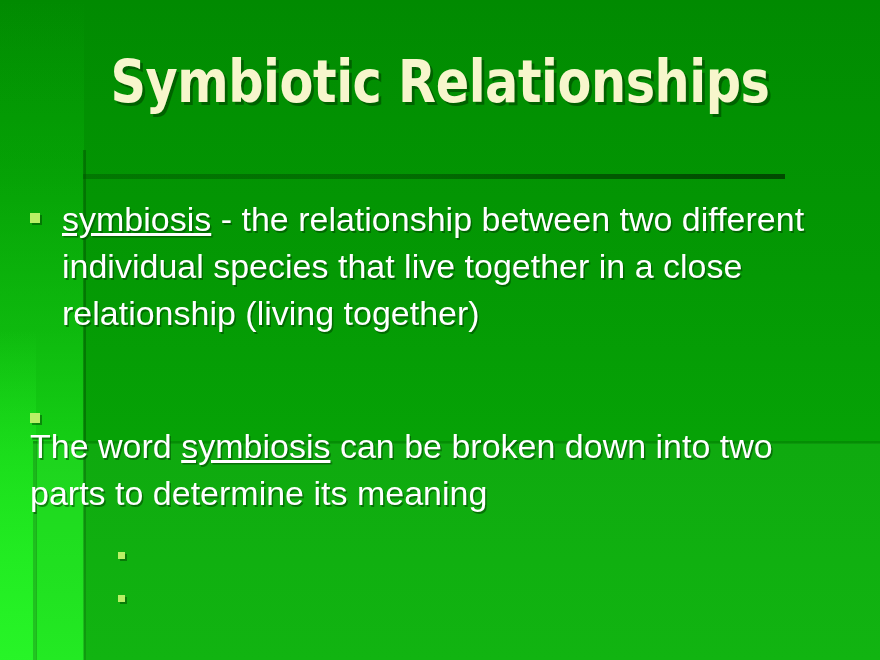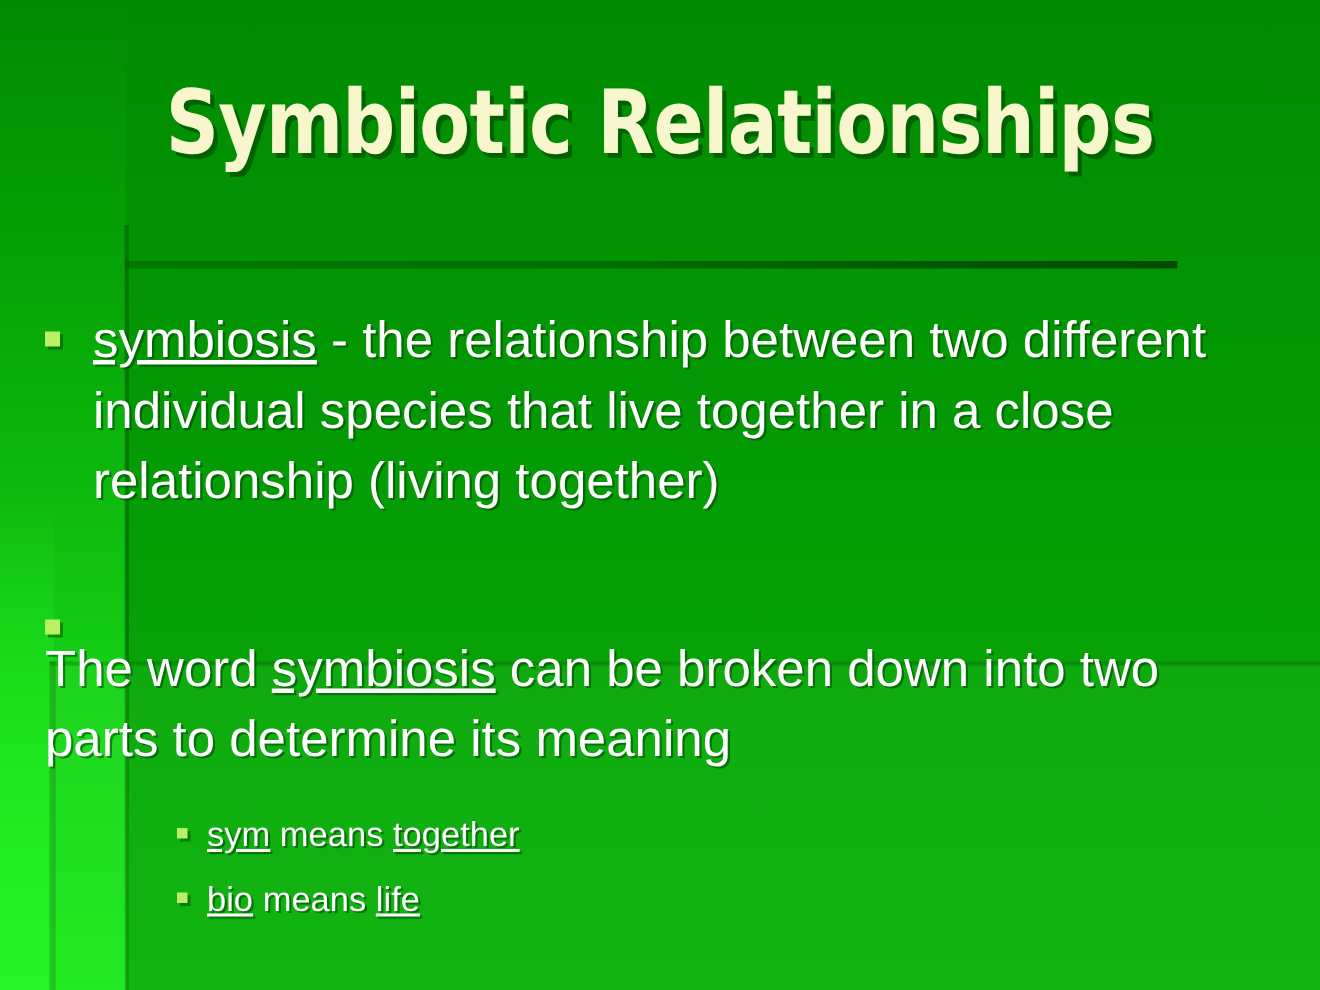--- a/index.html
+++ b/index.html
@@ -136,21 +136,21 @@
 
   .bullet-row {
     position: absolute;
     display: flex;
     align-items: flex-start;
   }
 
   .bullet-l1 { left: 30px; width: 820px; }
   .bullet-l2 { left: 118px; width: 740px; }
 
-  .b1 { top: 204px; justify-content: center; }
+  .b1 { top: 196px; justify-content: center; }
   .b2 { top: 396px; flex-direction: column; }
   .s1 { top: 541px; }
   .s2 { top: 584px; }
 
   
   .sq {
     flex: 0 0 auto;
     background: #B9F066;
     box-shadow: 2px 2px 0 rgba(0,60,0,0.45);
   }
@@ -209,22 +209,20 @@
       <span class="btext btext-l1"><span class="u">symbiosis</span><span> -  the relationship between two different individual species that live together in a close relationship (living together)</span></span>
     </div>
 
     <div class="bullet-row bullet-l1 b2">
       <span class="sq sq-l1"></span>
       <span class="btext btext-l1"><span>The word </span><span class="u">symbiosis</span><span> can be broken down into two parts to determine its meaning</span></span>
     </div>
 
     <div class="bullet-row bullet-l2 s1">
       <span class="sq sq-l2"></span>
-      <span class="btext btext-l2"><span class="u">sym</span><span> means </span><span class="u">together</span></span>
     </div>
 
     <div class="bullet-row bullet-l2 s2">
       <span class="sq sq-l2"></span>
-      <span class="btext btext-l2"><span class="u">bio</span><span> means </span><span class="u">life</span></span>
     </div>
 
   </div>
 </div>
 
 </body></html>

